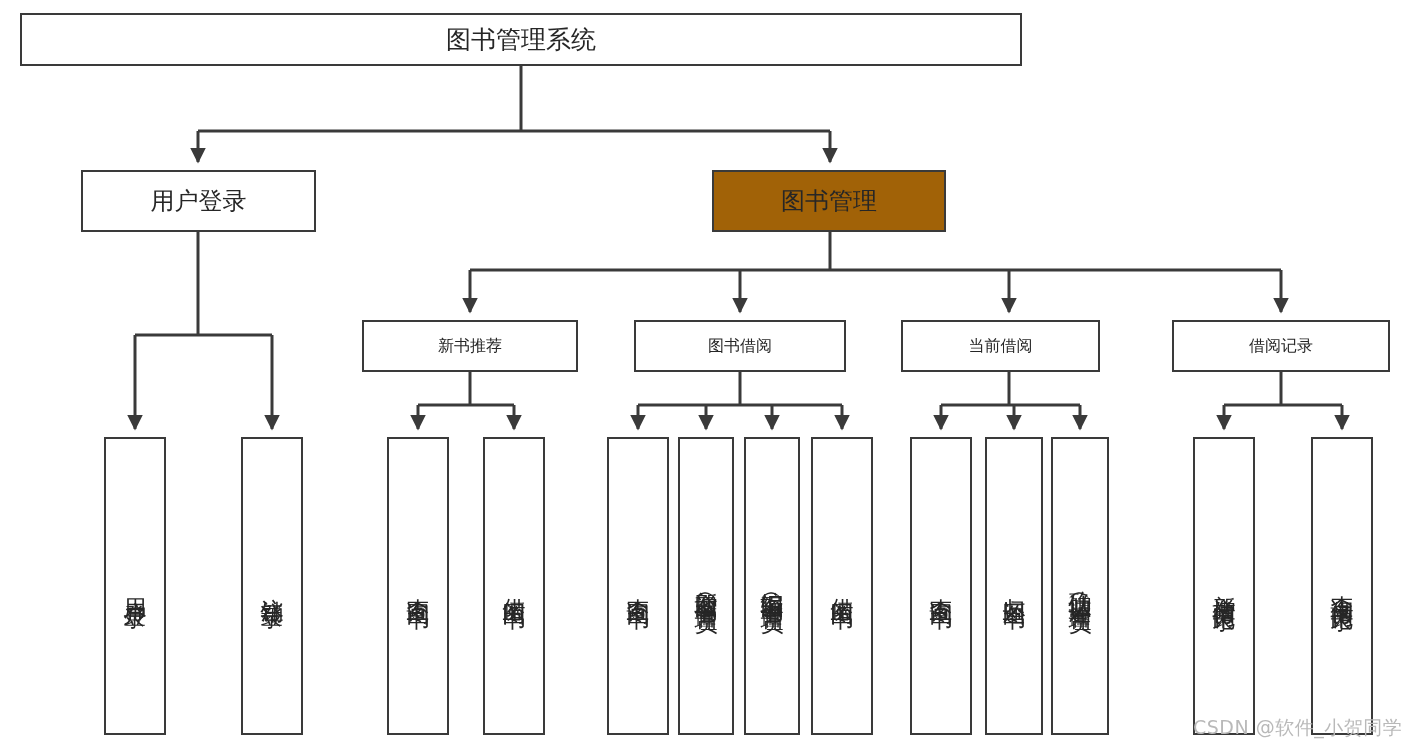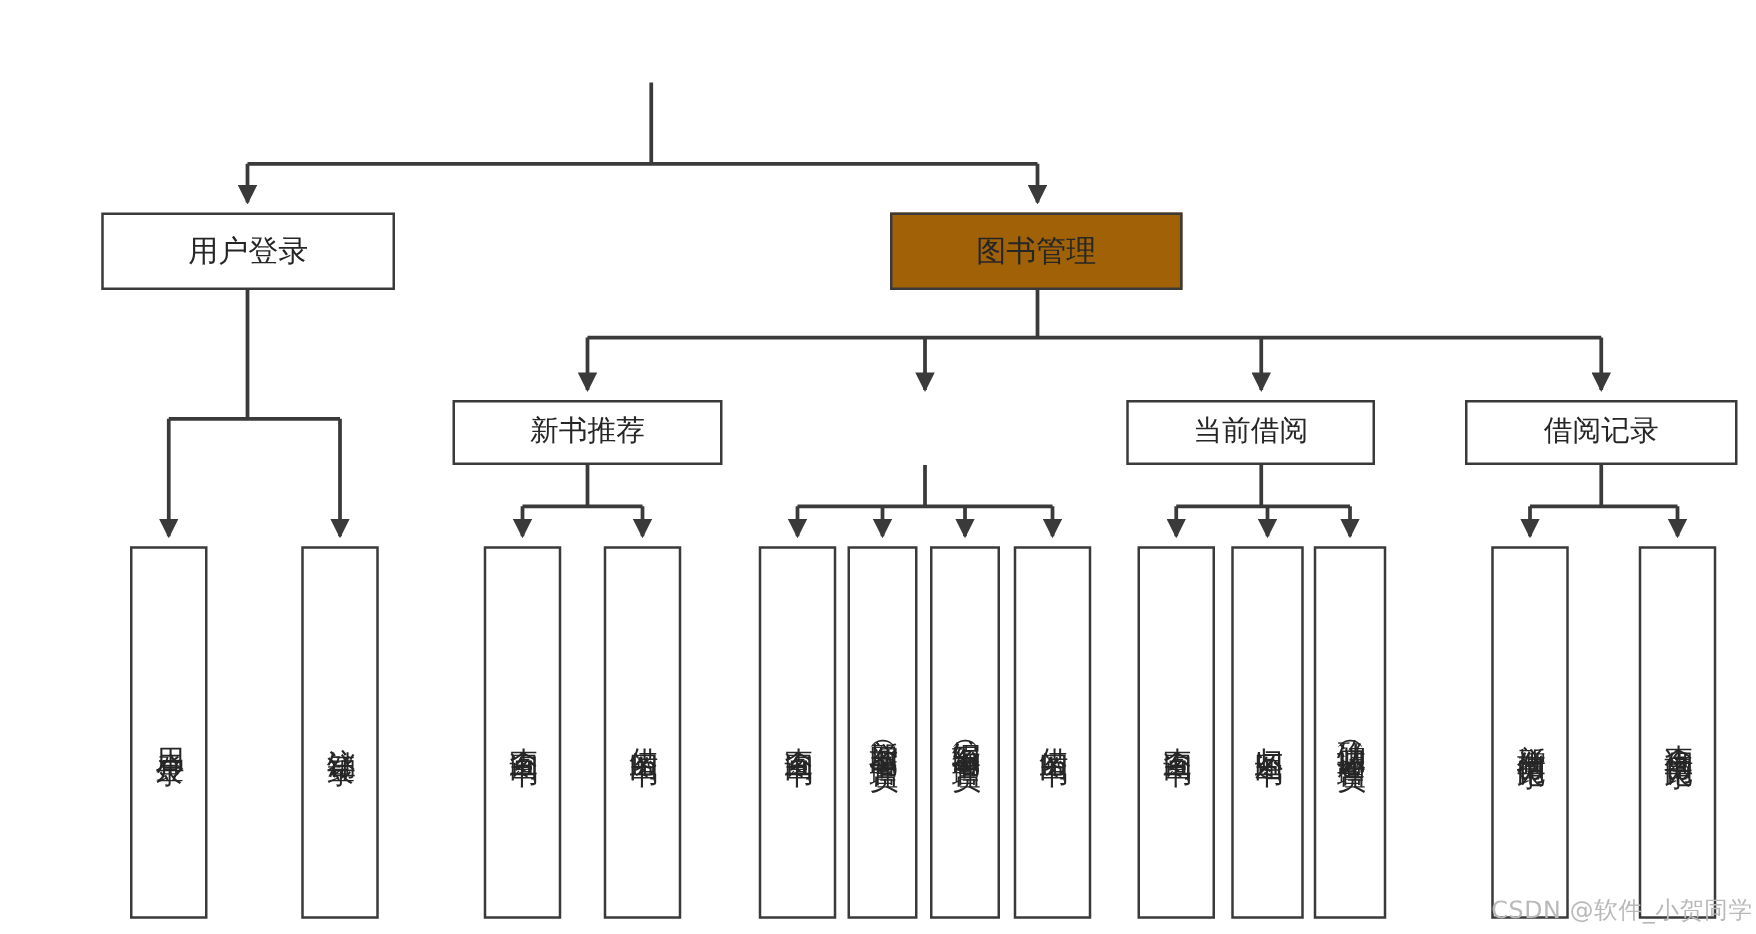--- a/index.html
+++ b/index.html
@@ -38,21 +38,21 @@
     line-height: 1.18;
     z-index: 2;
   }
   .node.root {
     font-size: 25px;
   }
   .node.level1 {
     font-size: 24px;
   }
   .node.level2 {
-    font-size: 23px;
+    font-size: 16px;
   }
   
   .node.leaf {
     font-size: 23px;
     padding: 6px 0;
     align-items: center;
     justify-content: center;
   }
   .node.leaf .vtext {
     writing-mode: vertical-rl;
@@ -119,30 +119,36 @@
       <path d="M 1014 405 L 1014 429" marker-end="url(#arrow)"></path>
       <path d="M 1080 405 L 1080 429" marker-end="url(#arrow)"></path>
 
       <path d="M 1281 372 L 1281 405"></path>
       <path d="M 1224 405 L 1342 405"></path>
       <path d="M 1224 405 L 1224 429" marker-end="url(#arrow)"></path>
       <path d="M 1342 405 L 1342 429" marker-end="url(#arrow)"></path>
     </g>
   </svg>
 
+  <div class="node root" style="left: 20px; top: 13px; width: 1002px; height: 53px; background: rgb(255, 255, 255); border-color: rgb(58, 58, 58); color: rgb(38, 38, 38);">
+    <span>图书管理系统</span>
+  </div>
 
   <div class="node level1" style="left: 81px; top: 170px; width: 235px; height: 62px; background: rgb(255, 255, 255); border-color: rgb(58, 58, 58); color: rgb(38, 38, 38);">
     <span>用户登录</span>
   </div>
   <div class="node level1" style="left: 712px; top: 170px; width: 234px; height: 62px; background: #a16207; border-color: rgb(58, 58, 58); color: rgb(38, 38, 38);">
     <span>图书管理</span>
   </div>
 
   <div class="node level2" style="left: 362px; top: 320px; width: 216px; height: 52px; background: rgb(255, 255, 255); border-color: rgb(58, 58, 58); color: rgb(38, 38, 38);">
     <span>新书推荐</span>
+  </div>
+  <div class="node level2" style="left: 634px; top: 320px; width: 212px; height: 52px; background: rgb(255, 255, 255); border-color: rgb(58, 58, 58); color: rgb(38, 38, 38);">
+    <span>图书借阅</span>
   </div>
   <div class="node level2" style="left: 901px; top: 320px; width: 199px; height: 52px; background: rgb(255, 255, 255); border-color: rgb(58, 58, 58); color: rgb(38, 38, 38);">
     <span>当前借阅</span>
   </div>
   <div class="node level2" style="left: 1172px; top: 320px; width: 218px; height: 52px; background: rgb(255, 255, 255); border-color: rgb(58, 58, 58); color: rgb(38, 38, 38);">
     <span>借阅记录</span>
   </div>
 
   <div class="node leaf" style="left: 104px; top: 437px; width: 62px; height: 298px; background: rgb(255, 255, 255); border-color: rgb(58, 58, 58); color: rgb(38, 38, 38);">
     <span class="vtext">用户登录</span>

